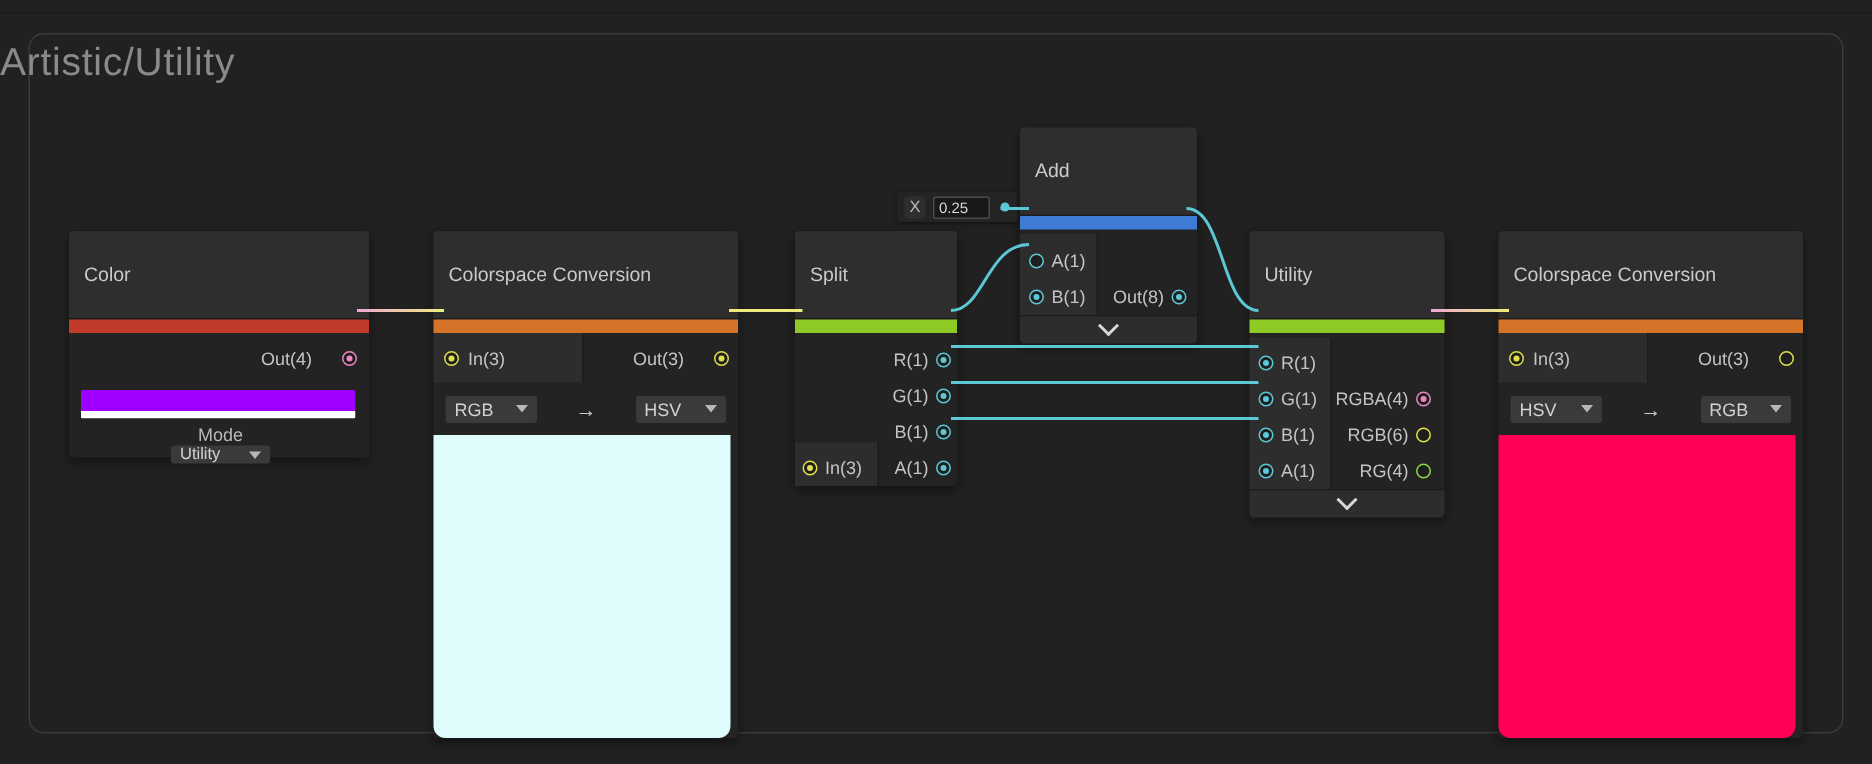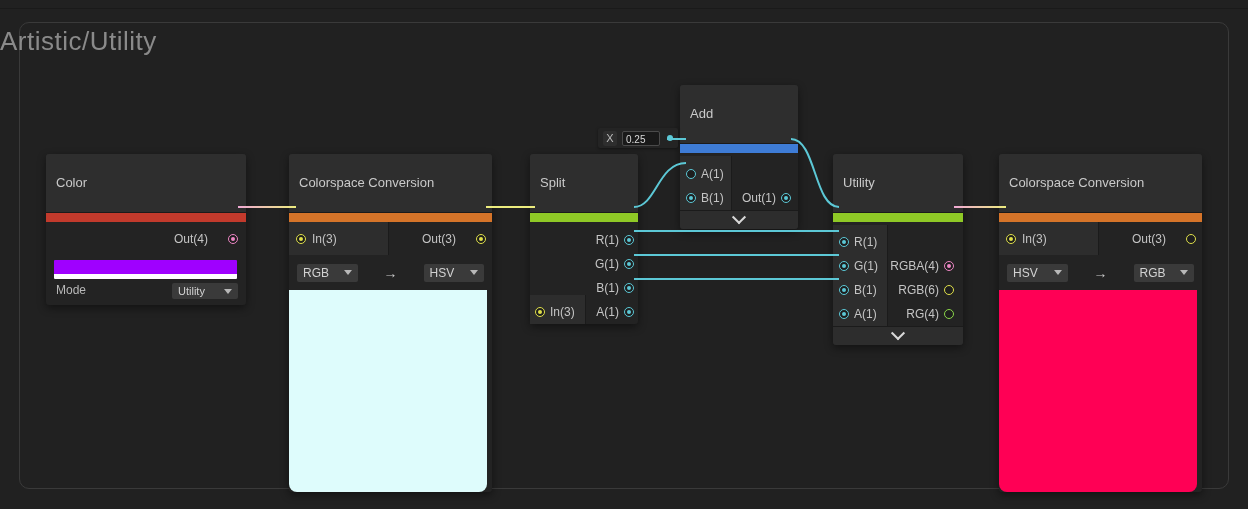--- a/index.html
+++ b/index.html
@@ -67,21 +67,21 @@
     background:#3a3a3a;border-radius:2px;height:18px;display:flex;align-items:center;
     padding:0 6px;font-size:12px;color:#d2d2d2;box-sizing:border-box;
   }
   .tri{width:0;height:0;border-left:4px solid transparent;border-right:4px solid transparent;
     border-top:5px solid #b8b8b8;margin-left:auto;}
   
   .swatchrow{padding:5px 9px 4px 8px;}
   .swatch{border-radius:1px;overflow:hidden;cursor:pointer;}
   .swatch-main{height:14px;}
   .swatch-alpha{height:5px;background:#ffffff;}
-  .moderow{height:22px;display:flex;align-items:flex-start;padding:0 8px 0 10px;box-sizing:border-box;}
+  .moderow{height:22px;display:flex;align-items:center;padding:0 8px 0 10px;box-sizing:border-box;flex-direction:column;}
   .moderow .mlabel{flex:1;color:#b8b8b8;}
   .dd-small{width:66px;height:16px;font-size:11px;}
   .ddrow{height:35px;display:flex;align-items:center;gap:26px;padding:0 8px;box-sizing:border-box;}
   .dd-cc{width:76px;}
   .arrow{color:#cccccc;font-size:14px;line-height:1;}
   .preview{width:198px;border-radius:0 0 8px 8px;}
   
   .xwidget{
     position:absolute;left:598px;top:128px;height:20px;z-index:2;
     background:#242424;border-radius:2px;display:flex;align-items:center;
@@ -215,21 +215,21 @@
         <span class="port c-f"></span>
         <span class="plabel">A(1)</span>
       </div>
       <div class="iorow in" style="padding-left:6px;">
         <span class="port filled c-f"></span>
         <span class="plabel">B(1)</span>
       </div>
     </div>
     <div class="outcol" style="padding-top:6px;">
       <div class="iorow out" style="padding-right:7px;">
-        <span class="plabel">Out(1)</span>
+        <span class="plabel">Out(8)</span>
         <span class="port filled c-f"></span>
       </div>
     </div>
   </div>
   <div class="chevbar">
     <span class="chev"></span>
   </div>
 </div>
 
 <div class="xwidget">

